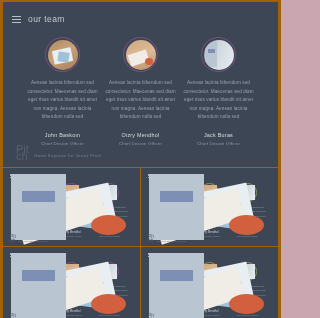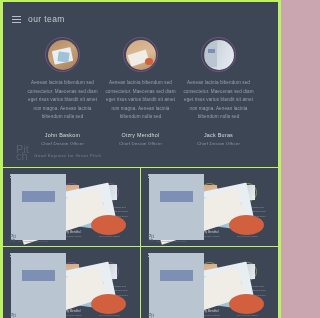--- a/index.html
+++ b/index.html
@@ -12,21 +12,21 @@
     height: 318px;
     overflow: hidden;
     font-family: "Liberation Sans", sans-serif;
   }
 
   .page {
     position: relative;
     width: 281px;
     height: 318px;
     box-sizing: border-box;
-    background: #bef264;
+    background: #a16207;
     padding: 2px 3px 2px 3px;
   }
 
   
   .hero {
     position: relative;
     width: 275px;
     height: 143px;
     box-sizing: border-box;
     background: #3c4654;

